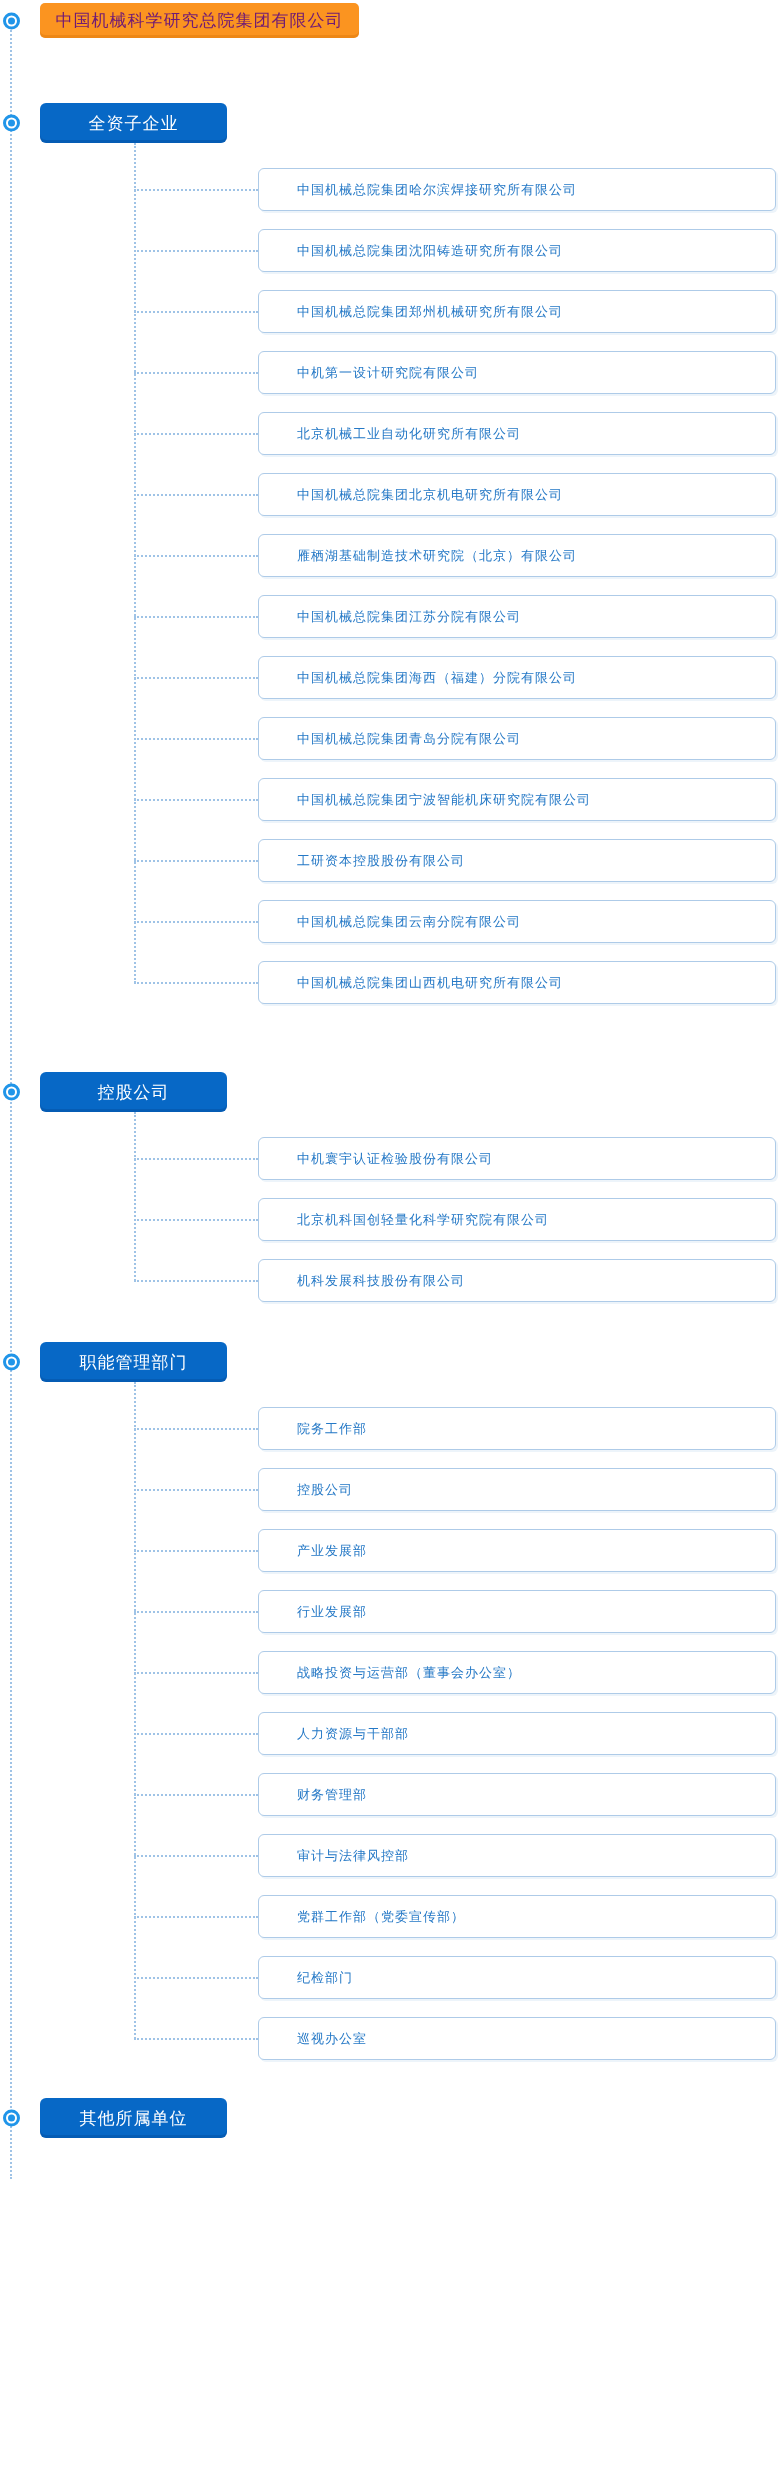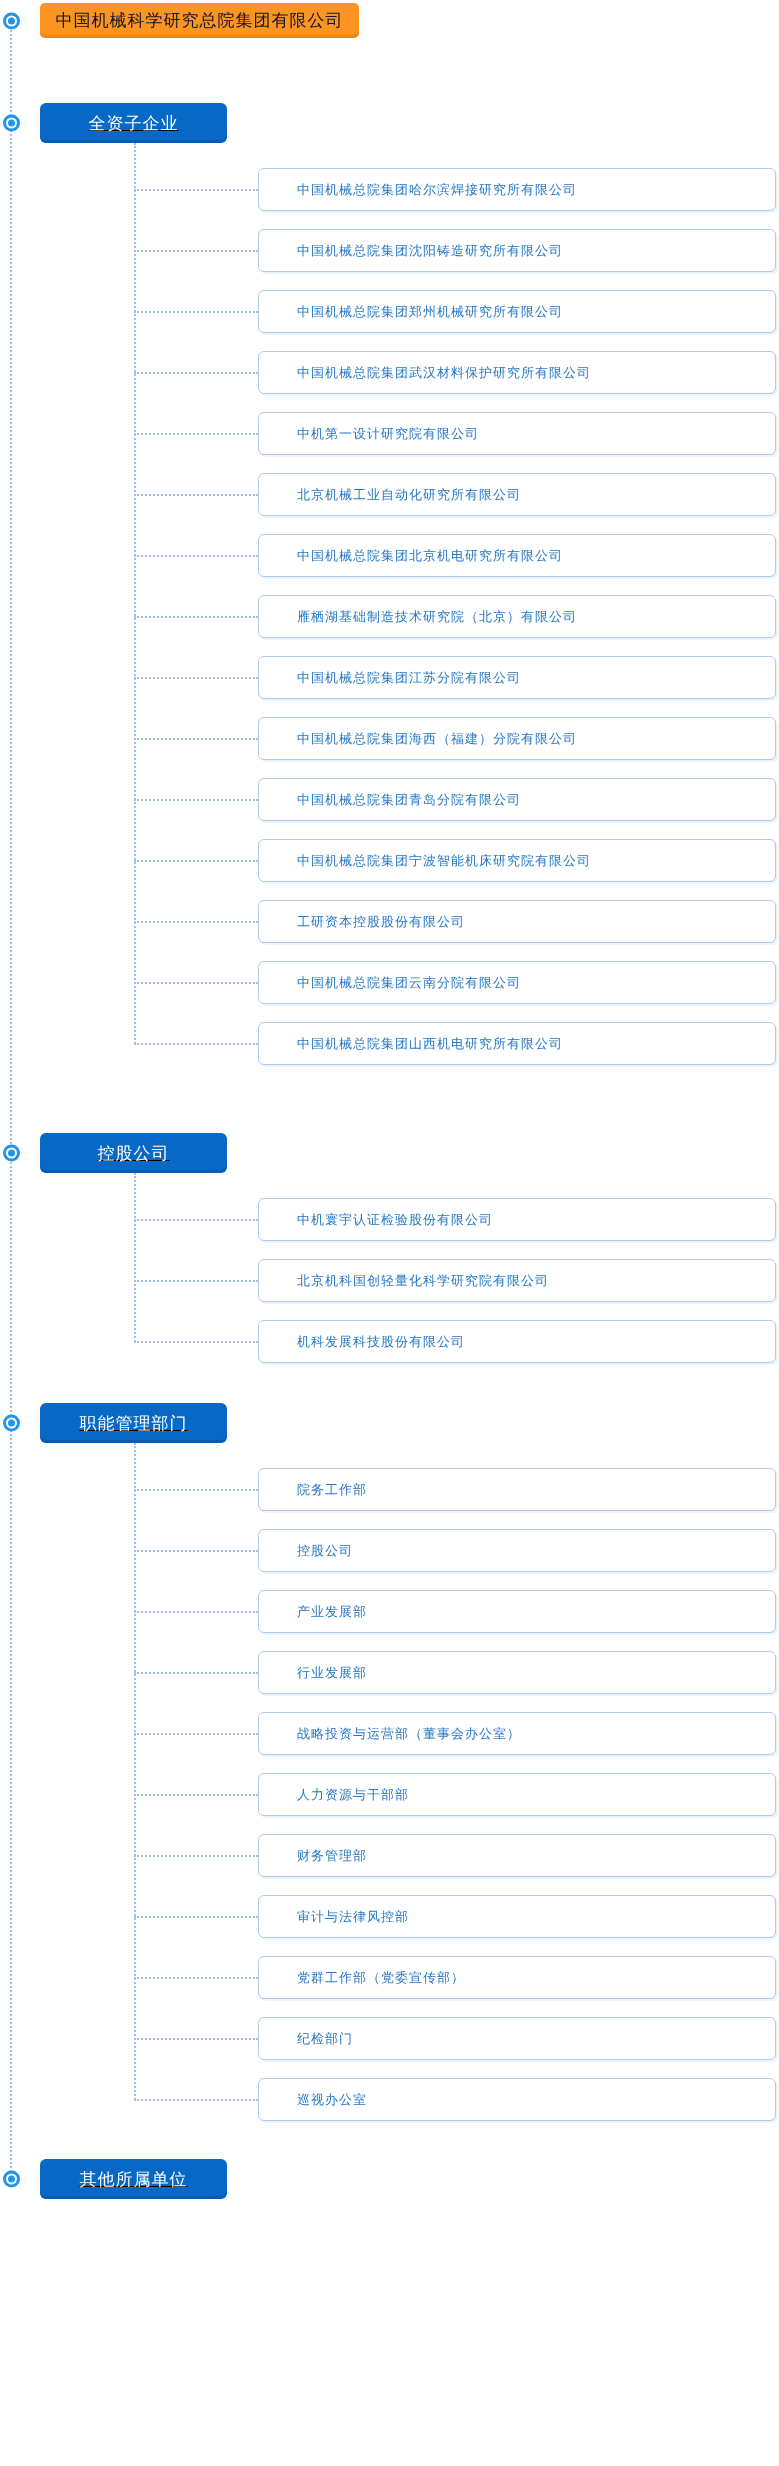--- a/index.html
+++ b/index.html
@@ -36,30 +36,30 @@
     content:"";width:7px;height:7px;border-radius:50%;
     background:var(--c-bullseye);
   }
 
   .root-row{position:relative;height:35px;}
   .root-node{
     margin-left:40px;width:319px;height:35px;
     background:var(--c-root-bg);border-radius:5px;
     box-shadow:inset 0 -3px 0 rgba(205,105,0,0.30);
     display:flex;align-items:center;justify-content:center;
-    color:#0f172a;font-size:17px;letter-spacing:1px;
+    color:#701a75;font-size:17px;letter-spacing:1px;
   }
 
   .section{position:relative;}
   .sections > .section:nth-child(1){margin-top:65px;}
   .sections > .section:nth-child(2){margin-top:68px;text-align:right;}
   .sections > .section:nth-child(3){margin-top:40px;}
   .sections > .section:nth-child(4){margin-top:38px;}
 
-  .section-header-row{position:relative;height:40px;text-decoration:underline;}
+  .section-header-row{position:relative;height:40px;}
   .section-header{
     margin-left:40px;width:187px;height:40px;
     background:var(--c-section-bg);border-radius:6px;
     box-shadow:inset 0 -3px 0 rgba(0,40,100,0.18);
     display:flex;align-items:center;justify-content:center;
     color:#ffffff;font-size:17px;letter-spacing:1px;
   }
 
   .items{
     position:relative;margin-left:134px;margin-right:3px;padding-top:25px;
@@ -121,25 +121,20 @@
       <span>中国机械总院集团沈阳铸造研究所有限公司</span>
     </div>
   </div>
 
   <div class="item-row">
     <div class="item-box">
       <span>中国机械总院集团郑州机械研究所有限公司</span>
     </div>
   </div>
 
-  <div class="item-row">
-    <div class="item-box">
-      <span>中国机械总院集团武汉材料保护研究所有限公司</span>
-    </div>
-  </div>
 
   <div class="item-row">
     <div class="item-box">
       <span>中机第一设计研究院有限公司</span>
     </div>
   </div>
 
   <div class="item-row">
     <div class="item-box">
       <span>北京机械工业自动化研究所有限公司</span>

